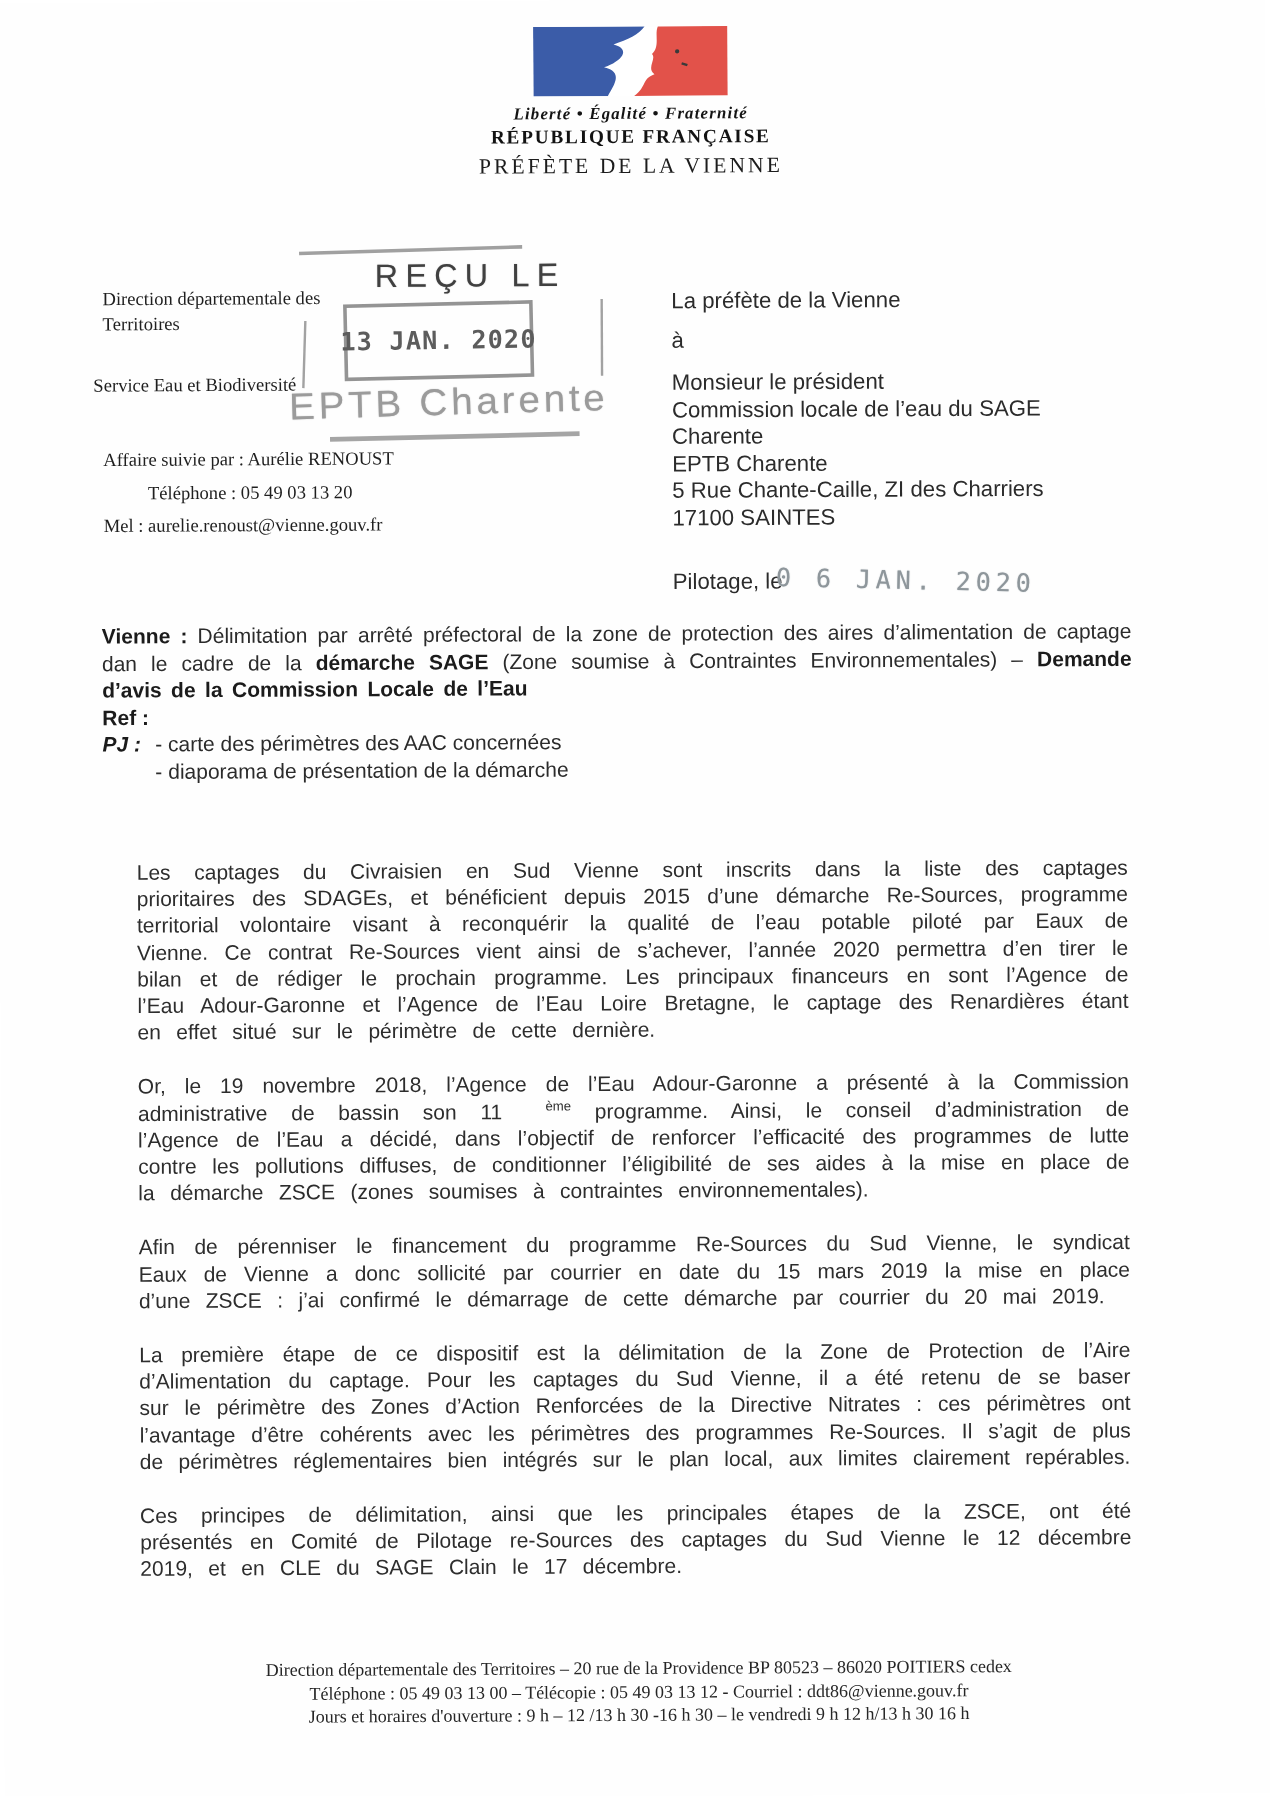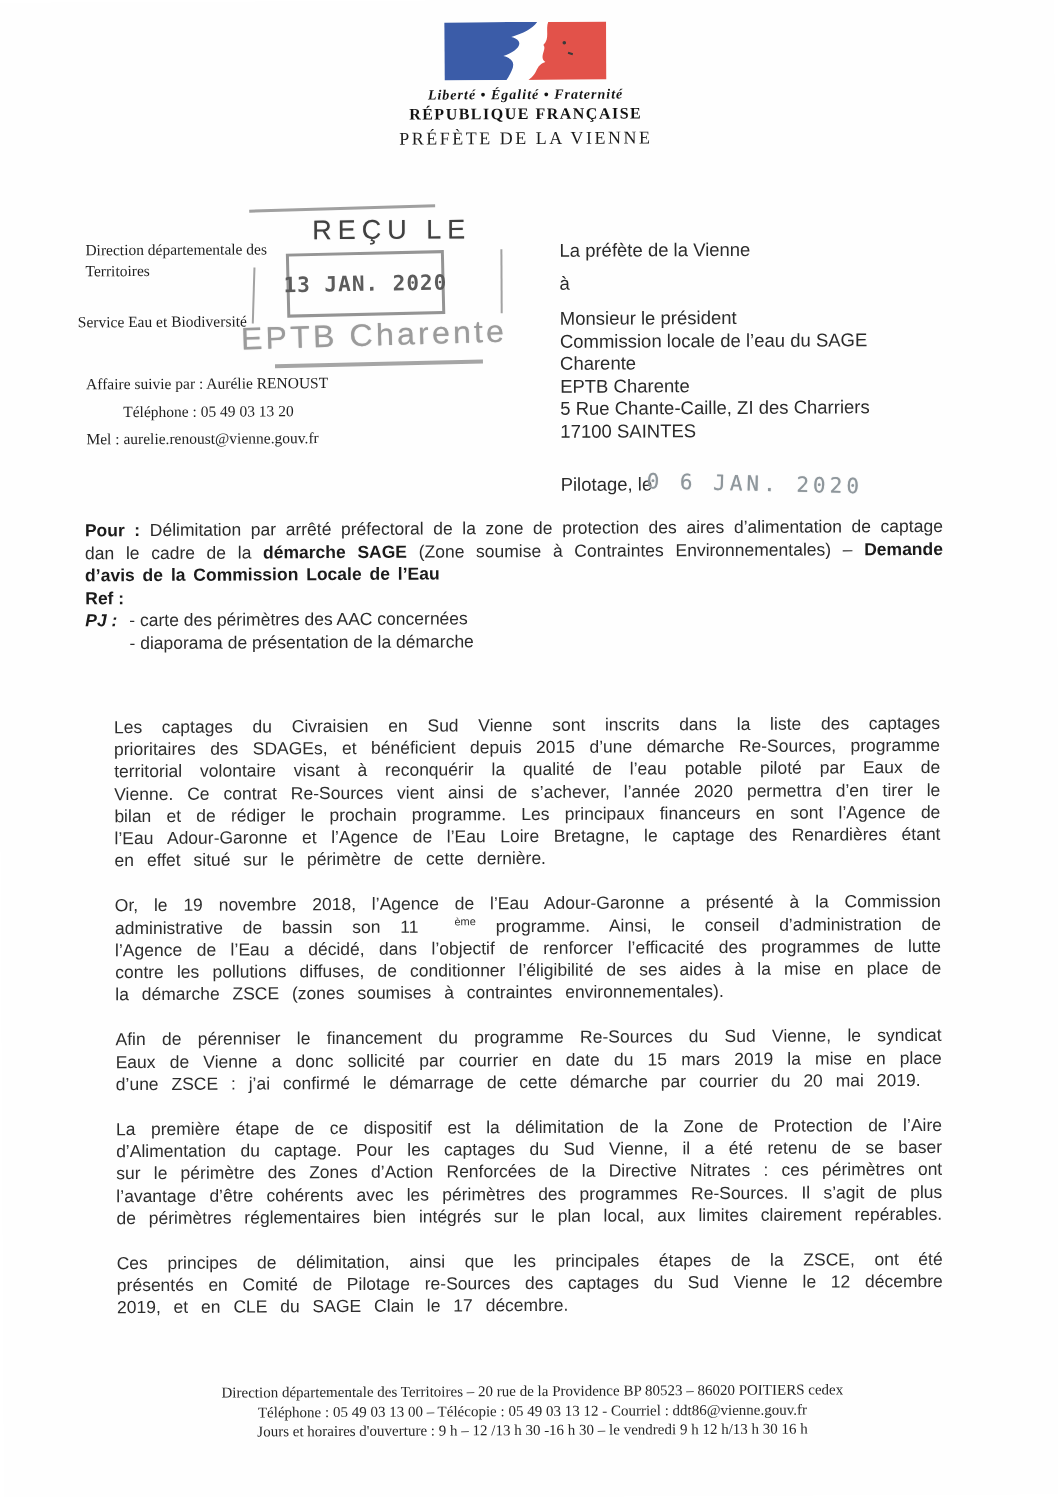--- a/index.html
+++ b/index.html
@@ -162,21 +162,21 @@
     <div>Commission locale de l’eau du SAGE Charente</div>
     <div>EPTB Charente</div>
     <div>5 Rue Chante-Caille, ZI des Charriers</div>
     <div>17100 SAINTES</div>
   </div>
 
   <div class="dateline">Pilotage, le</div>
   <div class="date-stamp">0 6 JAN. 2020</div>
 
   <div class="subject">
-    <p class="objet"><b>Pour :</b><span> Délimitation par arrêté préfectoral de la zone de protection des aires d’alimentation de captage dan le cadre de la </span><b>démarche SAGE</b><span> (Zone soumise à Contraintes Environnementales) – </span><b>Demande d’avis de la Commission Locale de l’Eau</b></p>
+    <p class="objet"><b>Vienne :</b><span> Délimitation par arrêté préfectoral de la zone de protection des aires d’alimentation de captage dan le cadre de la </span><b>démarche SAGE</b><span> (Zone soumise à Contraintes Environnementales) – </span><b>Demande d’avis de la Commission Locale de l’Eau</b></p>
     <p class="ref"><b>Ref :</b></p>
     <div class="pj-row">
       <b class="pj-label">PJ :</b>
       <div>
         <div>- carte des périmètres des AAC concernées</div>
         <div>- diaporama de présentation de la démarche</div>
       </div>
     </div>
   </div>
 

